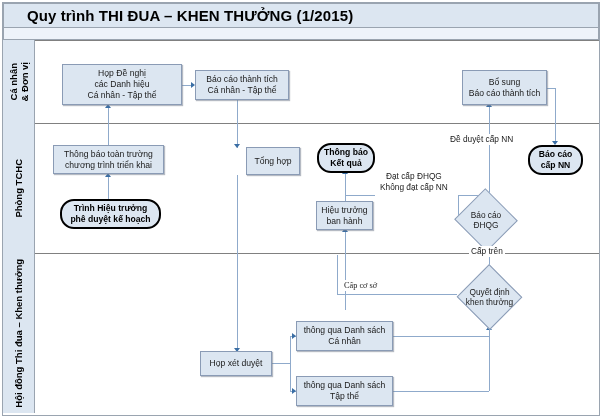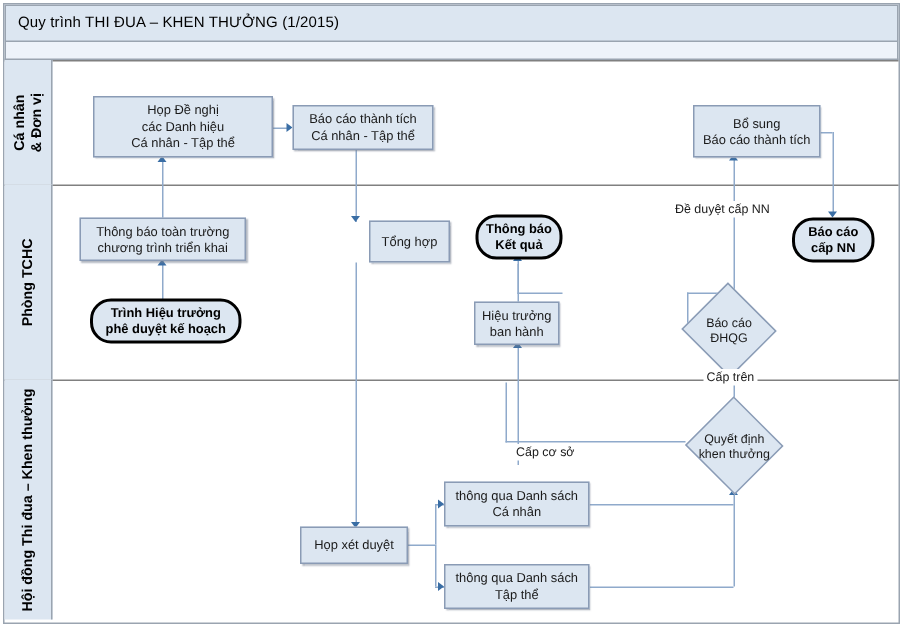--- a/index.html
+++ b/index.html
@@ -23,22 +23,22 @@
   
   .title-band{
     position:absolute;left:3px;top:3px;
     width:596px;height:25px;
     background:#dce6f1;
     border:1px solid #9aa4b0;
     box-sizing:border-box;
     display:flex;align-items:center;
   }
   .title-text{
-    font-size:10px;font-weight:normal;color:#000;
-    padding-left:8px;letter-spacing:0.1px;
+    font-size:15px;font-weight:bold;color:#000;
+    padding-left:23px;letter-spacing:0.1px;
     white-space:nowrap;
   }
   .sub-band{
     position:absolute;left:3px;top:28px;
     width:596px;height:12px;
     background:#eef3fa;
     border:1px solid #9aa4b0;
     border-top:none;
     box-sizing:border-box;
   }
@@ -258,18 +258,20 @@
   <div class="node box" style="left:200px;top:351px;width:72px;height:25px;">Họp xét duyệt</div>
 
   <div class="node box" style="left:296px;top:321px;width:97px;height:30px;">thông qua Danh sách
 Cá nhân</div>
 
   <div class="node box" style="left:296px;top:376px;width:97px;height:30px;">thông qua Danh sách
 Tập thể</div>
 
   <div class="edge-label" style="left:448px;top:134px;">Đề duyệt cấp NN</div>
 
+  <div class="edge-label" style="left:378px;top:171px;">Đạt cấp ĐHQG
+Không đạt cấp NN</div>
 
   <div class="edge-label" style="left:469px;top:246px;">Cấp trên</div>
 
-  <div class="edge-label" style="left:342px;top:296px;">Cấp cơ sở</div>
+  <div class="edge-label" style="left:342px;top:280px;font-family:Liberation Serif, serif;">Cấp cơ sở</div>
 
 </div>
 
 </body></html>

